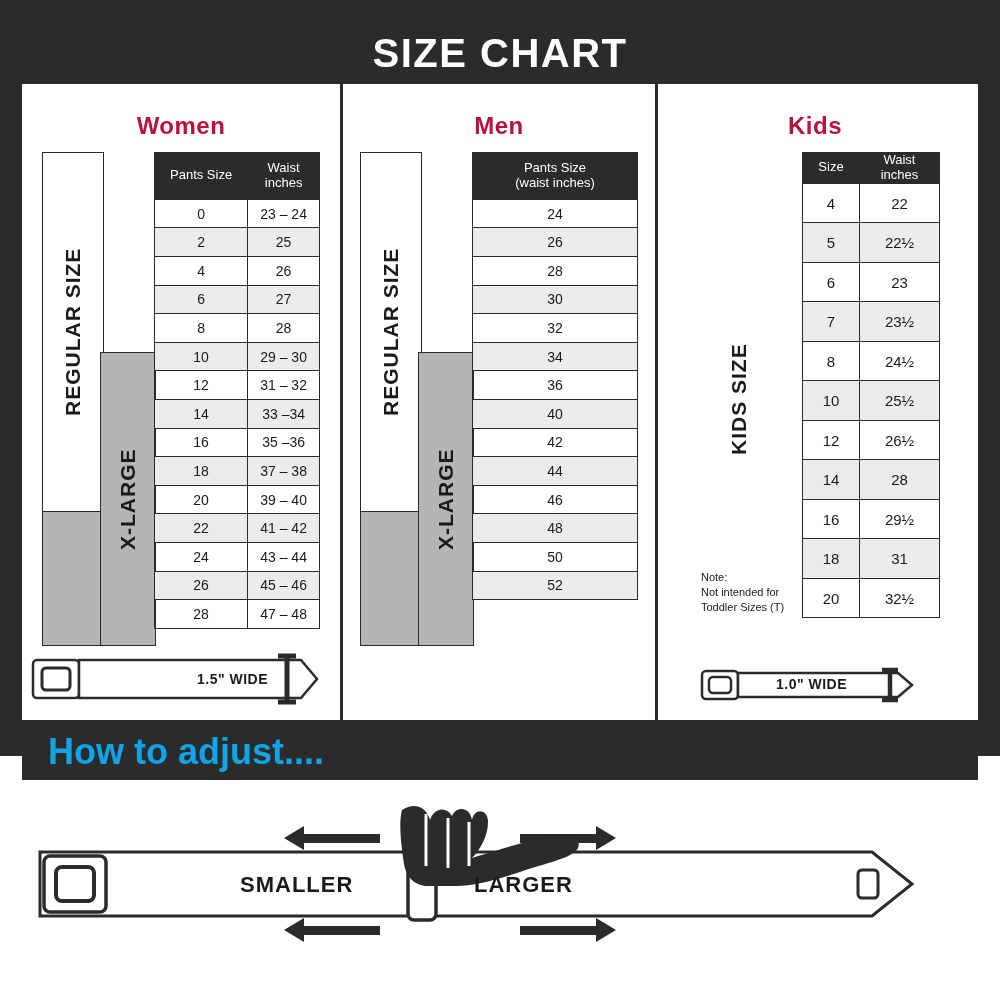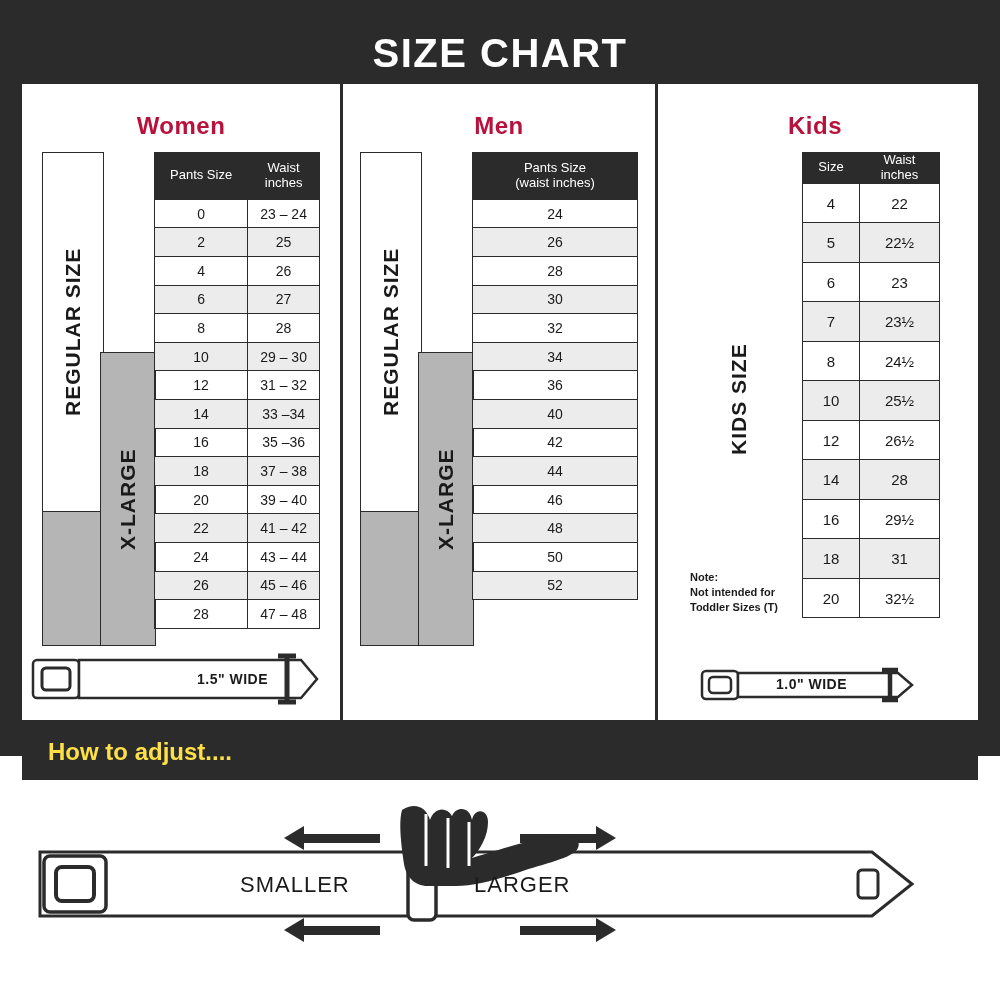--- a/index.html
+++ b/index.html
@@ -131,25 +131,25 @@
     height: 28.6px;
   }
   table.sz tr:nth-child(even) td { background: #ececec; }
 
   
   .tbl-wrap.kids table.sz td { height: 39.5px; font-size: 15px; }
   .tbl-wrap.kids table.sz th { padding: 0 2px; }
 
   .kids-note {
     position: absolute;
-    left: 0;
+    left: 11px;
     bottom: 4px;
     width: 108px;
     font-size: 11px;
-    font-weight: bold;
+    font-weight: normal;
     line-height: 1.35;
   }
 
   
   .belt-row {
     position: absolute;
     bottom: 10px;
     left: 0; right: 0;
     display: flex;
     justify-content: center;
@@ -157,37 +157,37 @@
   }
   .belt-label {
     font-size: 14px;
     font-weight: bold;
     letter-spacing: 0.5px;
   }
 
   
   .howto-bar {
     background: #2b2b2b;
-    color: #fde047;
+    color: #0ea5e9;
     height: 56px;
     display: flex;
     align-items: center;
     padding-left: 26px;
-    font-size: 24px;
+    font-size: 36px;
     font-weight: bold;
   }
   .howto-body {
     position: relative;
     flex: 1;
     background: #ffffff;
   }
   .adjust-word {
     position: absolute;
     font-size: 22px;
-    font-weight: normal;
+    font-weight: bold;
     letter-spacing: 1px;
   }
   .w-smaller { left: 218px; top: 92px; }
   .w-larger  { left: 452px; top: 92px; }
   svg { display: block; }
 </style>
 </head>
 <body>
 
 <div class="page">

